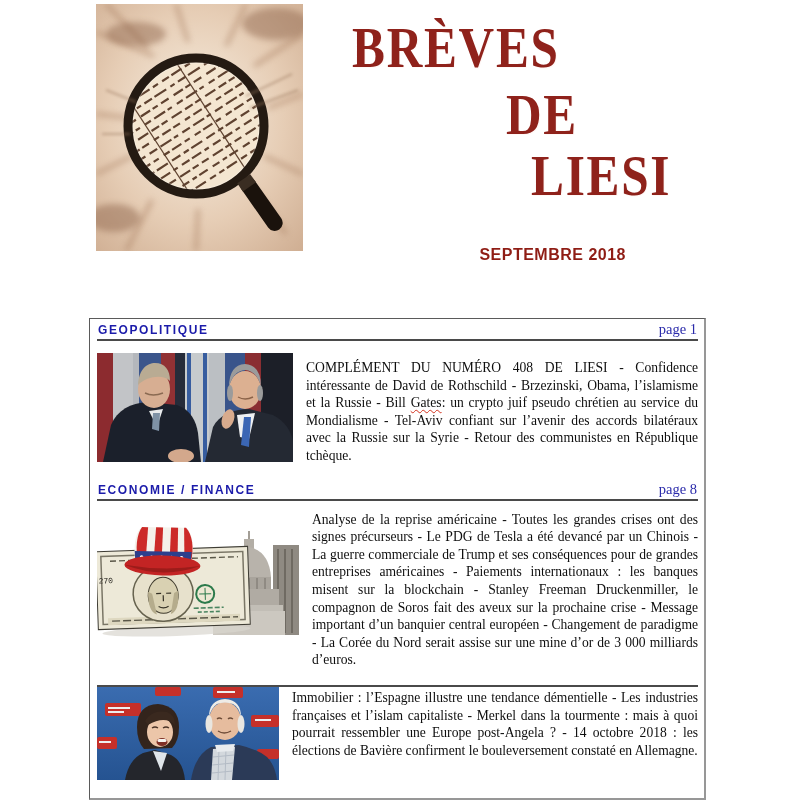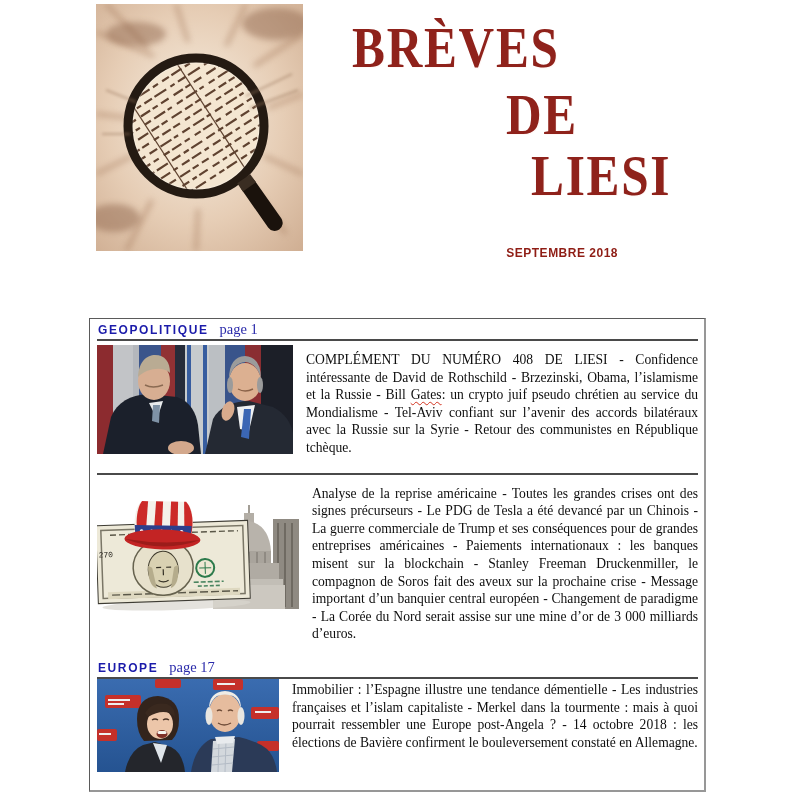--- a/index.html
+++ b/index.html
@@ -1,51 +1,51 @@
 <!DOCTYPE html>
 <html><head>
 <meta charset="utf-8">
 <style>
   html,body{margin:0;padding:0;background:#ffffff;}
   body{width:800px;height:800px;overflow:hidden;position:relative;
        font-family:"Liberation Serif",serif;}
 
   
-  .masthead{position:relative;width:712px;height:318px;}
+  .masthead{position:relative;width:712px;height:318px;padding-left:8px;}
   .cover-photo{position:absolute;left:96px;top:4px;width:207px;height:247px;}
   .cover-photo svg{display:block;width:207px;height:247px;}
   .title-line{position:absolute;font-family:"Liberation Serif",serif;
       font-size:56px;line-height:1;color:#8f221b;letter-spacing:2px;
       transform:scaleX(.88);transform-origin:left top;white-space:nowrap;
       text-shadow:1px 1px 0 rgba(255,235,230,.35);}
   .t1{left:352px;top:20px;}
   .t2{left:506px;top:87px;}
   .t3{left:531px;top:148px;}
   .issue-date{position:absolute;right:94px;top:246px;
       font-family:"Liberation Sans",sans-serif;font-weight:bold;
-      font-size:12px;letter-spacing:.5px;color:#8f1d15;}
+      font-size:16px;letter-spacing:.5px;color:#8f1d15;}
 
   
   .toc-box{margin-left:89px;width:601px;
       border:1px solid #5a5a5a;border-right:2px solid #979797;border-bottom:2px solid #979797;
       padding:2px 6px 18px 7px;background:#ffffff;}
-  .sec-head{display:flex;justify-content:flex-start;align-items:baseline;padding:0 1px;}
+  .sec-head{display:flex;justify-content:space-between;align-items:baseline;padding:0 1px;}
   .sec-title{font-family:"Liberation Sans",sans-serif;font-weight:bold;
       font-size:12px;letter-spacing:1.6px;color:#1b1baa;}
   .sec-page{font-family:"Liberation Serif",serif;font-size:14.5px;color:#2a2aaa;margin-left:11px;}
   .rule{height:2px;background:#4a4a4a;margin-top:1px;}
   .sec-body{display:flex;gap:13px;align-items:flex-start;}
   .thumb{margin:0;flex:none;line-height:0;}
   .thumb svg{display:block;}
   .summary{flex:1;font-family:"Liberation Serif",serif;font-size:13.6px;
       line-height:17.6px;text-align:justify;color:#0e0e0e;margin:0;}
   .spell{text-decoration:underline;text-decoration-style:wavy;
       text-decoration-color:#d2321e;text-decoration-thickness:1px;text-underline-offset:2px;}
 
-  #sec-geo .sec-body{margin-top:4px;}
+  #sec-geo .sec-body{margin-top:12px;}
   #sec-geo .summary{padding-top:6px;}
   #sec-eco{margin-top:16px;}
   #sec-eco .sec-body{margin-top:10px;}
   #sec-eco .thumb{margin-top:10px;}
   #sec-europe{margin-top:16px;}
   #sec-europe .sec-body{}
   #sec-europe .summary{padding-top:2px;}
 </style>
 </head>
 <body>
@@ -180,20 +180,24 @@
             <ellipse cx="163" cy="40" rx="3" ry="8" fill="#9b9b9b"></ellipse>
             <ellipse cx="131" cy="66" rx="6" ry="10" fill="#d8ab8d" transform="rotate(18 131 66)"></ellipse>
             <path d="M141,44 Q148,48 156,44" stroke="#8a6248" stroke-width="1.4" fill="none"></path>
           </svg>
         </figure>
         <p class="summary"><span>COMPLÉMENT DU NUMÉRO 408 DE LIESI - Confidence intéressante de David de Rothschild - Brzezinski, Obama, l’islamisme et la Russie - Bill </span><span class="spell">Gates</span><span>: un crypto juif pseudo chrétien au service du Mondialisme - Tel-Aviv confiant sur l’avenir des accords bilatéraux avec la Russie sur la Syrie - Retour des communistes en République tchèque.</span></p>
       </div>
     </section>
 
     <section id="sec-eco">
+      <div class="sec-head">
+        <span class="sec-title">ECONOMIE / FINANCE</span>
+        <span class="sec-page">page 8</span>
+      </div>
       <div class="rule"></div>
       <div class="sec-body">
         <figure class="thumb">
           <svg width="202" height="121" viewBox="0 0 202 121">
             <rect width="202" height="121" fill="#ffffff"></rect>
 
             <rect x="176" y="24" width="26" height="90" fill="#8f8a82"></rect>
             <g stroke="#6f6a62" stroke-width="2">
               <line x1="181" y1="28" x2="181" y2="112"></line>
                 <line x1="188" y1="28" x2="188" y2="112"></line>
@@ -261,24 +265,20 @@
                 <path d="M29,44 Q67,58 105,44 Q67,50 29,44 Z" fill="#9c1c1a"></path>
               </g>
             </g>
           </svg>
         </figure>
         <p class="summary">Analyse de la reprise américaine - Toutes les grandes crises ont des signes précurseurs - Le PDG de Tesla a été devancé par un Chinois - La guerre commerciale de Trump et ses conséquences pour de grandes entreprises américaines - Paiements internationaux : les banques misent sur la blockchain - Stanley Freeman Druckenmiller, le compagnon de Soros fait des aveux sur la prochaine crise - Message important d’un banquier central européen - Changement de paradigme - La Corée du Nord serait assise sur une mine d’or de 3 000 milliards d’euros.</p>
       </div>
     </section>
 
     <section id="sec-europe">
-      <div class="sec-head">
-        <span class="sec-title">EUROPE</span>
-        <span class="sec-page">page 17</span>
-      </div>
       <div class="rule"></div>
       <div class="sec-body">
         <figure class="thumb">
           <svg width="182" height="93" viewBox="0 0 182 93">
             <defs>
               <linearGradient id="afdBg" x1="0" y1="0" x2="0" y2="1">
                 <stop offset="0" stop-color="#3a6cb0"></stop>
                   <stop offset="1" stop-color="#255391"></stop>
               </linearGradient>
             </defs>

